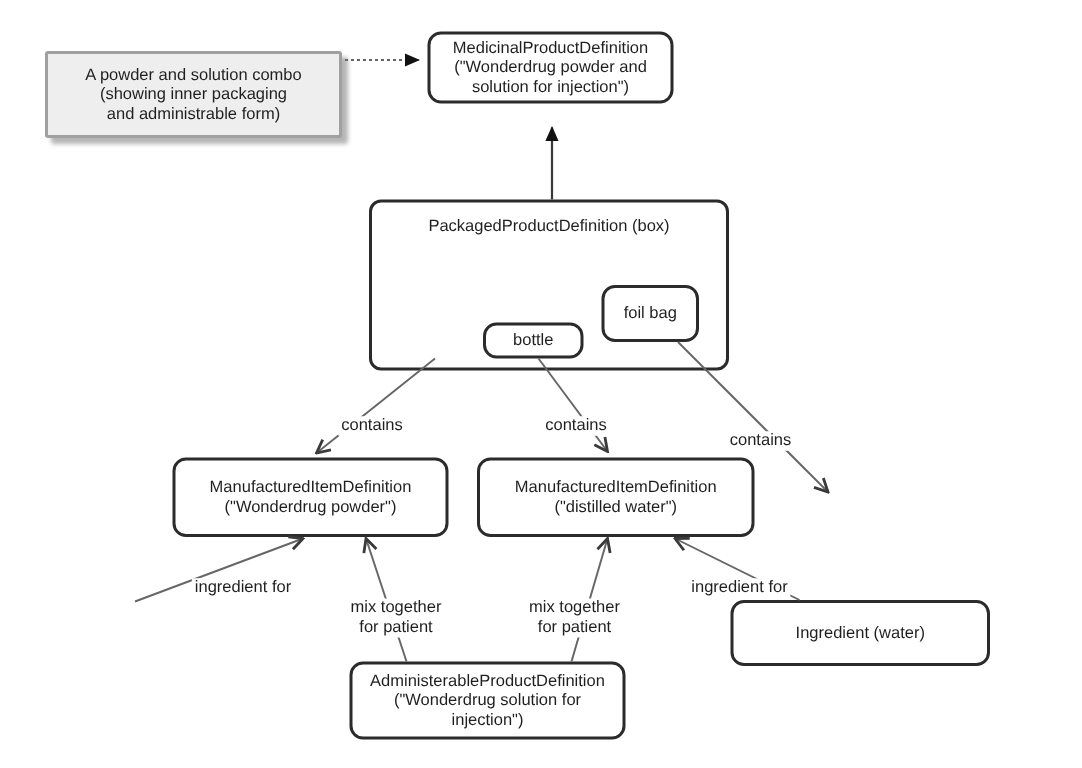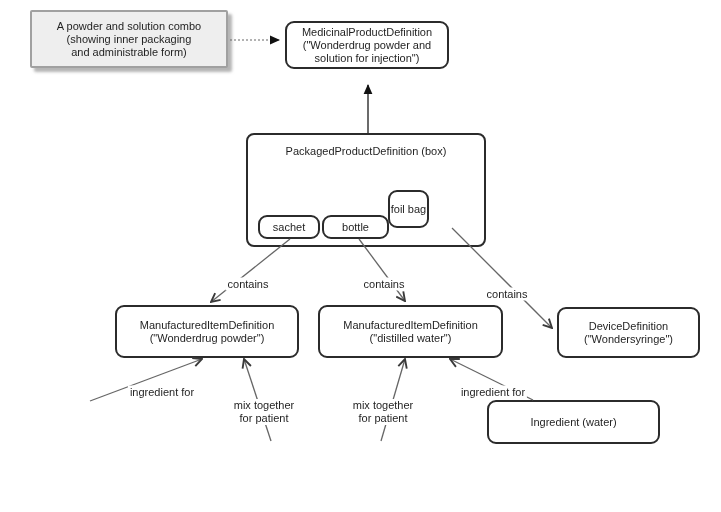--- a/index.html
+++ b/index.html
@@ -22,20 +22,21 @@
     z-index:1;
   }
   .node.top-label{align-items:flex-start;padding-top:10px;}
   .note{
     position:absolute;box-sizing:border-box;background:var(--note_bg);
     border:2px solid var(--note_border);border-radius:2px;
     box-shadow:4px 4px 3px rgba(120,120,120,0.55);
     display:flex;align-items:center;justify-content:center;
     text-align:center;font-size:11px;line-height:13px;white-space:pre-line;
     z-index:1;
+    margin-top:24px;
   }
   .connector-layer{position:absolute;left:0;top:0;z-index:2;}
   .connector-layer line{stroke:var(--line);stroke-width:1.3;}
   .connector-layer line.dotted{stroke-dasharray:2 2;stroke-width:1.2;}
   .connector-layer line.block{stroke:#3a3a3a;stroke-width:1.5;}
   .edge-label{
     position:absolute;transform:translate(-50%,-50%);
     background:#ffffff;padding:0 2px;
     font-size:11px;line-height:13px;text-align:center;white-space:pre-line;
     z-index:3;
@@ -51,38 +52,38 @@
 (showing inner packaging
 and administrable form)</div>
 
   <div class="node" style="left:285px;top:21px;width:164px;height:48px;">MedicinalProductDefinition
 ("Wonderdrug powder and
 solution for injection")</div>
 
   <div class="node top-label" style="left:246px;top:133px;width:240px;height:114px;border-radius:8px;">PackagedProductDefinition (box)</div>
 
 
-  <div class="node" style="left:258px;top:215px;width:62px;height:24px;">sachet</div>
 
   <div class="node" style="left:322px;top:215px;width:67px;height:24px;">bottle</div>
 
-  <div class="node" style="left:388px;top:190px;width:41px;height:38px;">foil bag</div>
+  <div class="node" style="left:401px;top:190px;width:65px;height:38px;">foil bag</div>
 
   <div class="node" style="left:115px;top:305px;width:184px;height:53px;">ManufacturedItemDefinition
 ("Wonderdrug powder")</div>
 
   <div class="node" style="left:318px;top:305px;width:185px;height:53px;">ManufacturedItemDefinition
 ("distilled water")</div>
 
-  <div class="node" style="left:557px;top:307px;width:143px;height:51px;">DeviceDefinition
-("Wondersyringe")</div>
 
 
   <div class="node" style="left:487px;top:400px;width:173px;height:44px;">Ingredient (water)</div>
 
+  <div class="node" style="left:233px;top:441px;width:184px;height:52px;">AdministerableProductDefinition
+("Wonderdrug solution for
+injection")</div>
 
   <svg class="connector-layer" width="721" height="512">
     <defs>
       <marker id="arrow-filled" viewBox="0 0 10 10" refX="9" refY="5" markerWidth="10" markerHeight="10" orient="auto" markerUnits="userSpaceOnUse">
         <path d="M0,0.6 L10,5 L0,9.4 Z" fill="#111111"></path>
       </marker>
       <marker id="arrow-open" viewBox="0 0 10 10" refX="9" refY="5" markerWidth="11" markerHeight="11" orient="auto" markerUnits="userSpaceOnUse">
         <path d="M1,1 L9,5 L1,9" fill="none" stroke="#3a3a3a" stroke-width="1.7"></path>
       </marker>
     </defs>

